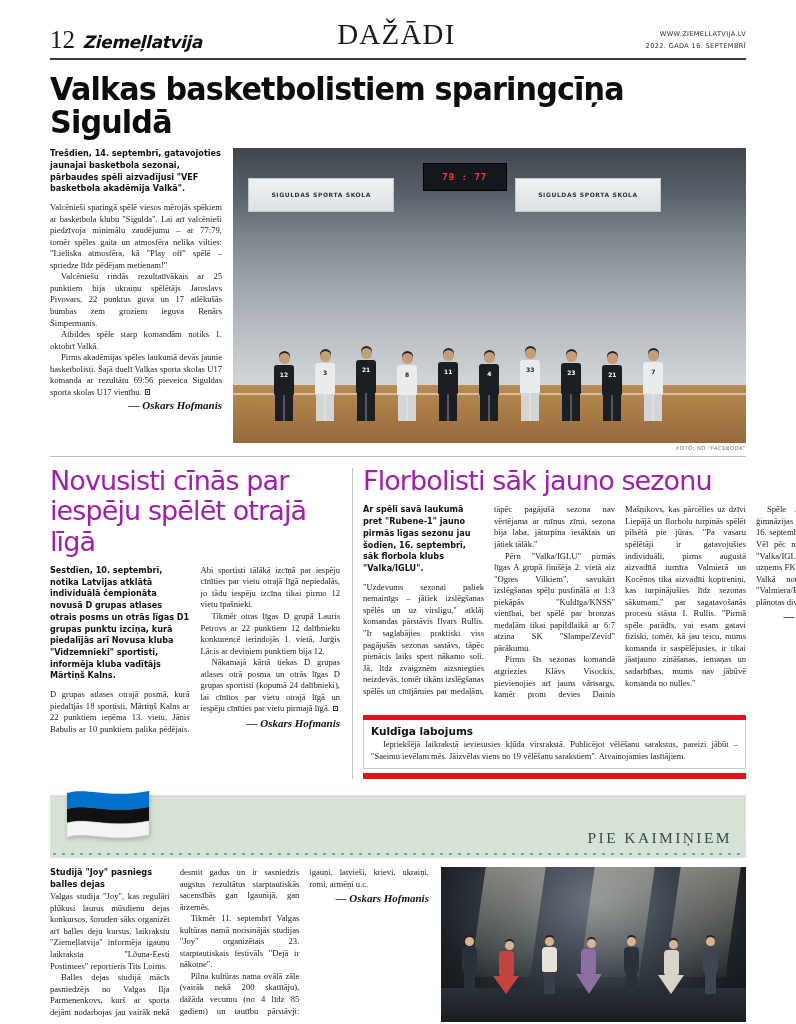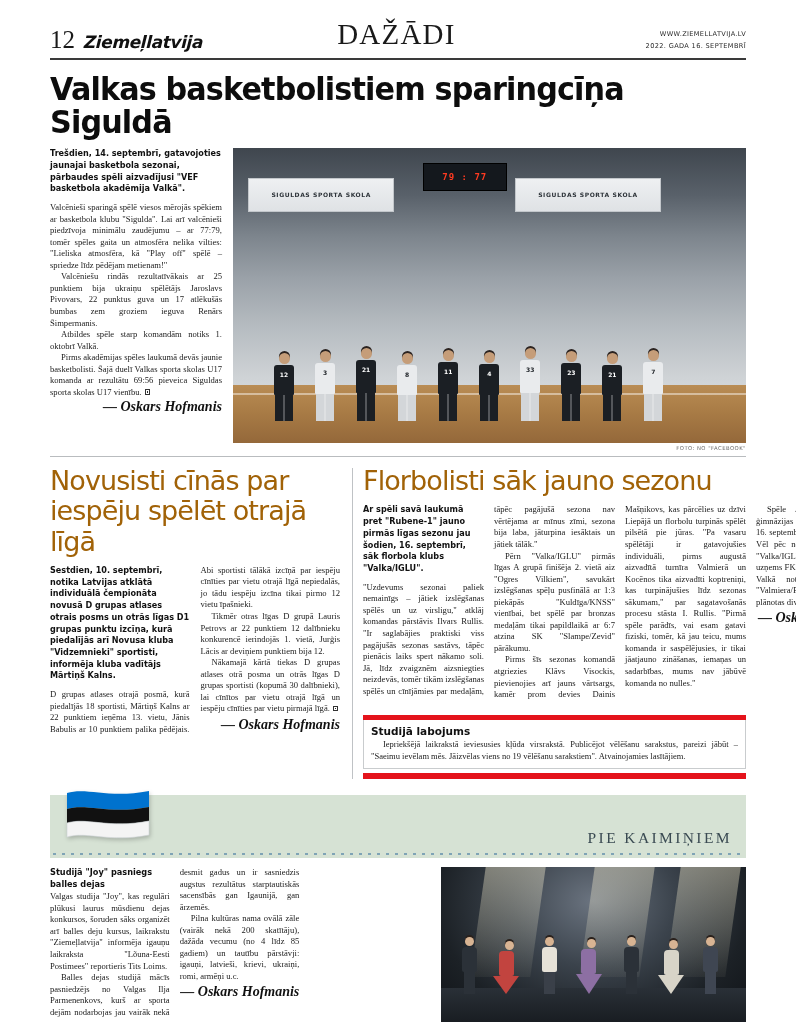--- a/index.html
+++ b/index.html
@@ -104,21 +104,21 @@
     text-align: justify;
     color: #1a1a1a;
     margin: 0;
   }
   .body-text p { margin: 0; text-indent: 11px; }
   .body-text p.noindent { text-indent: 0; }
   .byline {
     font-family: "Liberation Serif", serif;
     font-weight: bold;
     font-style: italic;
-    font-size: 14px;
+    font-size: 11px;
     text-align: right;
     margin-top: 1px;
     color: #111;
   }
   .endmark {
     display: inline-block;
     width: 5.5px;
     height: 5.5px;
     background: #333;
     position: relative;
@@ -288,21 +288,21 @@
     column-gap: 10px;
     column-fill: auto;
   }
   .h2-big {
     font-family: "DejaVu Sans", sans-serif;
     font-weight: normal;
     font-size: 27px;
     line-height: 1.12;
     letter-spacing: -0.9px;
     margin: 0 0 8px 0;
-    color: #a16207;
+    color: #a21caf;
   }
 
   
   .correction-wrap { margin-top: 7px; }
   .correction-bar-top {
     height: 5px;
     background: #e4131b;
   }
   .correction-box {
     border: 1px solid #c9ccce;
@@ -538,21 +538,21 @@
 
   <div class="mid">
 
     <div class="mid-left">
       <h2 class="h2-big">Novusisti cīnās par iespēju spēlēt otrajā līgā</h2>
       <div class="cols2" style="height:178px;">
         <div class="lead">Sestdien, 10. septembrī, notika Latvijas atklātā individuālā čempionāta novusā D grupas atlases otrais posms un otrās līgas D1 grupas punktu izcīņa, kurā piedalījās arī Novusa kluba "Vidzemnieki" sportisti, informēja kluba vadītājs Mārtiņš Kalns.</div>
         <div class="body-text">
           <p class="noindent">D grupas atlases otrajā posmā, kurā piedalījās 18 sportisti, Mārtiņš Kalns ar 22 punktiem ieņēma 13. vietu, Jānis Babulis ar 10 punktiem palika pēdējais. Abi sportisti tālākā izcīņā par iespēju cīnīties par vietu otrajā līgā nepiedalās, jo tādu iespēju izcīna tikai pirmo 12 vietu īpašnieki.</p>
           <p>Tikmēr otras līgas D grupā Lauris Petrovs ar 22 punktiem 12 dalībnieku konkurencē ierindojās 1. vietā, Jurģis Lācis ar deviņiem punktiem bija 12.</p>
-          <p><span>Nākamajā kārtā tiekas D grupas atlases otrā posma un otrās līgas D grupas sportisti (kopumā 30 dalībnieki), lai cīnītos par vietu otrajā līgā un iespēju cīnīties par vietu pirmajā līgā.</span><span class="endmark"></span></p>
+          <p><span>Nākamajā kārtā tiekas D grupas atlases otrā posma un otrās līgas D grupas sportisti (kopumā 24 dalībnieki), lai cīnītos par vietu otrajā līgā un iespēju cīnīties par vietu pirmajā līgā.</span><span class="endmark"></span></p>
           <div class="byline">— Oskars Hofmanis</div>
         </div>
       </div>
     </div>
 
     <div class="mid-right">
       <h2 class="h2-big">Florbolisti sāk jauno sezonu</h2>
       <div class="cols3" style="height:204px;">
         <div class="lead">Ar spēli savā laukumā pret "Rubene-1" jauno pirmās līgas sezonu jau šodien, 16. septembrī, sāk florbola klubs "Valka/IGLU".</div>
         <div class="body-text">
@@ -560,21 +560,21 @@
           <p>Pērn "Valka/IGLU" pirmās līgas A grupā finišēja 2. vietā aiz "Ogres Vilkiem", savukārt izslēgšanas spēļu pusfinālā ar 1:3 piekāpās "Kuldīga/KNSS" vienībai, bet spēlē par bronzas medaļām tikai papildlaikā ar 6:7 atzina SK "Slampe/Zevid" pārākumu.</p>
           <p>Pirms šīs sezonas komandā atgriezies Klāvs Visockis, pievienojies arī jauns vārtsargs, kamēr prom devies Dainis Mašņikovs, kas pārcēlies uz dzīvi Liepājā un florbolu turpinās spēlēt pilsētā pie jūras. "Pa vasaru spēlētāji ir gatavojušies individuāli, pirms augustā aizvadītā turnīra Valmierā un Kocēnos tika aizvadīti koptreniņi, kas turpinājušies līdz sezonas sākumam," par sagatavošanās procesu stāsta I. Rullis. "Pirmā spēle parādīs, vai esam gatavi fiziski, tomēr, kā jau teicu, mums komanda ir saspēlējusies, ir tikai jāatjauno zināšanas, iemaņas un sadarbības, mums nav jābūvē komanda no nulles."</p>
           <p><span>Spēle Jāņa Cimzes Valkas ģimnāzijas sporta hallē piektdien, 16. septembrī, sāksies pulksten 20. Vēl pēc nedēļas, 23. septembrī, "Valka/IGLU" savā laukumā uzņems FK "Saulkalne", 7. oktobrī Valkā notiks cīņa ar FBK "Valmiera/BSS", pēc kā komandai plānotas divas spēles viesos.</span></p>
           <div class="byline">— Oskars Hofmanis</div>
         </div>
       </div>
 
       <div class="correction-wrap">
         <div class="correction-bar-top"></div>
         <div class="correction-box">
-          <div class="correction-title">Studijā labojums</div>
+          <div class="correction-title">Kuldīga labojums</div>
           <div class="correction-body">Iepriekšējā laikrakstā ieviesusies kļūda virsrakstā. Publicējot vēlēšanu sarakstus, pareizi jābūt – "Saeimu ievēlam mēs. Jāizvēlas viens no 19 vēlēšanu sarakstiem". Atvainojamies lasītājiem.</div>
         </div>
         <div class="correction-bar-bottom"></div>
       </div>
     </div>
   </div>
 
   <div class="neighbours">
     <svg class="flag" viewBox="0 0 86 52">
       <path d="M2,6 C22,0 44,12 84,4 L84,20 C44,28 22,16 2,22 Z" fill="#0072ce"></path>
@@ -585,20 +585,21 @@
     <div class="neigh-dots"></div>
   </div>
 
   <div class="bottom">
     <div class="bottom-left">
       <div class="cols3" style="height:152px;">
         <div class="sub-head">Studijā "Joy" pasniegs balles dejas</div>
         <div class="body-text">
           <p class="noindent">Valgas studija "Joy", kas regulāri plūkusi laurus mūsdienu dejas konkursos, šoruden sāks organizēt arī balles deju kursus, laikrakstu "Ziemeļlatvija" informēja igauņu laikraksta "Lõuna-Eesti Postimees" reportieris Tits Loims.</p>
           <p>Balles dejas studijā mācīs pasniedzējs no Valgas Ilja Parmenenkovs, kurš ar sporta dejām nodarbojas jau vairāk nekā desmit gadus un ir sasniedzis augstus rezultātus starptautiskās sacensībās gan Igaunijā, gan ārzemēs.</p>
+          <p>Tikmēr 11. septembrī Valgas kultūras namā norisinājās studijas "Joy" organizētais 23. starptautiskais festivāls "Dejā ir nākotne".</p>
           <p>Pilna kultūras nama ovālā zāle (vairāk nekā 200 skatītāju), dažāda vecumu (no 4 līdz 85 gadiem) un tautību pārstāvji: igauņi, latvieši, krievi, ukraiņi, romi, armēņi u.c.</p>
           <div class="byline">— Oskars Hofmanis</div>
         </div>
       </div>
     </div>
 
     <div class="bottom-right">
       <div class="photo photo-dance">
         <div class="stage-bg"></div>
         <div class="spot" style="left:12%;"></div>

